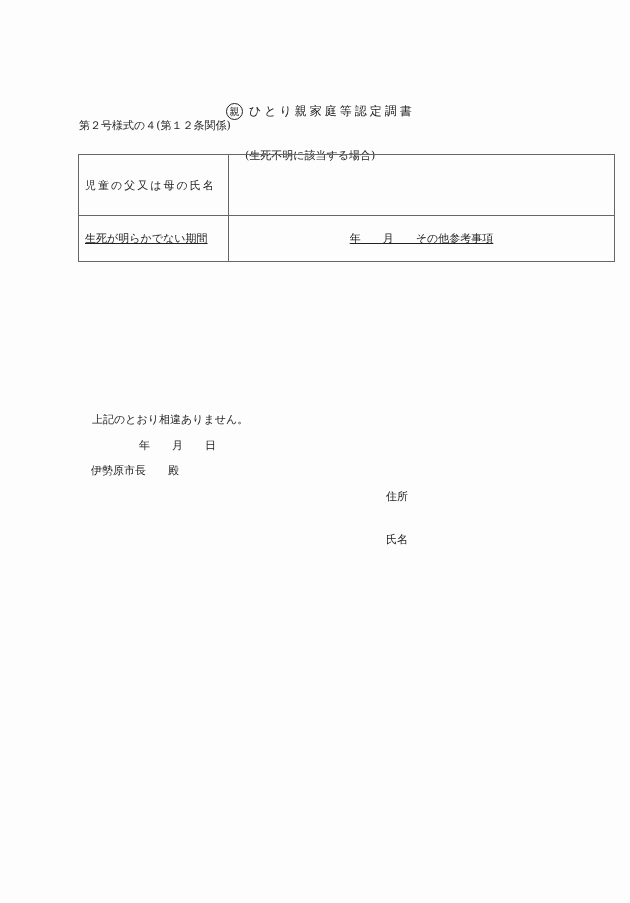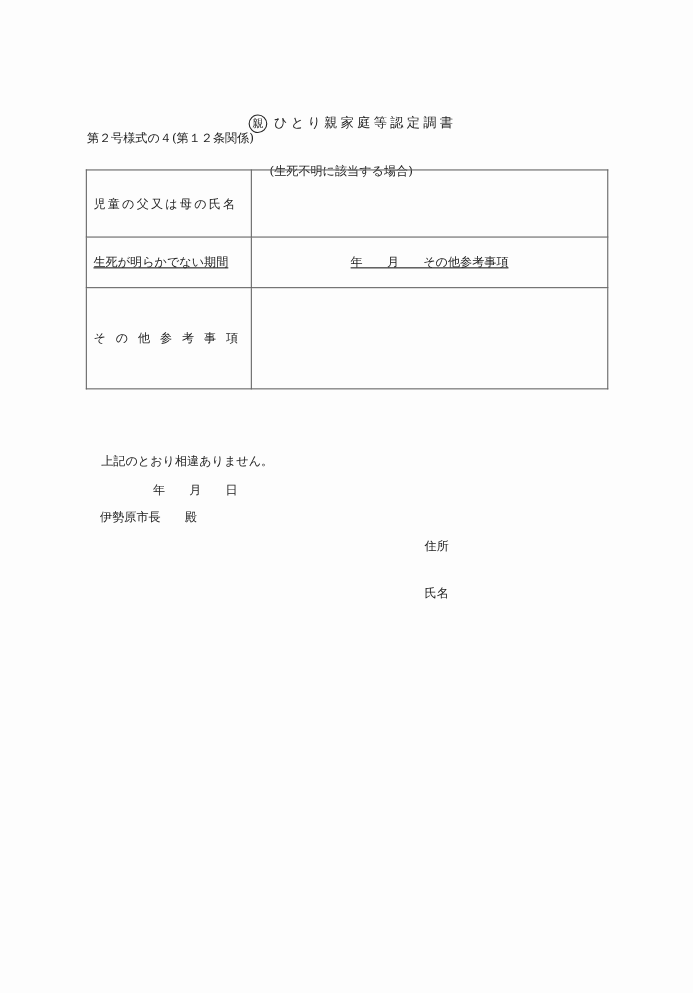--- a/index.html
+++ b/index.html
@@ -4,21 +4,21 @@
 <style>
   html, body { margin:0; padding:0; background:#fdfdfd; }
   body { width:630px; height:903px; position:relative; overflow:hidden;
          font-family:"DejaVu Serif","Liberation Serif",serif; color:#222; font-size:11px; }
   .abs { position:absolute; white-space:nowrap; }
   #form-number { left:79px; top:80px; font-size:11px;margin-top:38px; }
   #title { left:226px; top:103px; font-size:12px; letter-spacing:3px; }
   #title .circ { display:inline-block; width:15px; height:15px; border:1px solid #222; border-radius:50%;
                  font-size:10px; line-height:15px; text-align:center; letter-spacing:0; margin-right:6px; }
   #subtitle { left:245px; top:148px; font-size:11px; }
-  table { position:absolute; left:78px; top:154px; width:475px; border-collapse:collapse; }
+  table { position:absolute; left:78px; top:154px; width:537px; border-collapse:collapse; }
   td { border:1px solid #666; padding:0; font-size:11px; }
   td.lbl { width:143px; padding-left:6px; }
   td.val { text-align:center; }
   .r1 { height:61px; } .r2 { height:46px;text-decoration:underline; } .r3 { height:46px; } .r4 { height:92px; }
   .spaced { letter-spacing:2px; }
   .wide { letter-spacing:9px; }
   #statement { left:92px; top:412px; }
   #date { left:139px; top:438px; word-spacing:10px; }
   #addressee { left:91px; top:463px; }
   #address { left:386px; top:489px; }
@@ -38,24 +38,20 @@
 <table>
   <tbody>
       <tr class="r1">
     <td class="lbl spaced">児童の父又は母の氏名</td>
     <td class="val"></td>
   </tr>
   <tr class="r2">
     <td class="lbl">生死が明らかでない期間</td>
     <td class="val">年　　月　　その他参考事項</td>
   </tr>
-  <tr class="r4">
-    <td class="lbl wide">その他参考事項</td>
-    <td class="val"></td>
-  </tr>
 </tbody>
   </table>
 
 <div class="abs" id="statement">上記のとおり相違ありません。</div>
 <div class="abs" id="date">年　　月　　日</div>
 <div class="abs" id="addressee">伊勢原市長　　殿</div>
 <div class="abs" id="address">住所</div>
 <div class="abs" id="name">氏名</div>
 
 </body></html>

